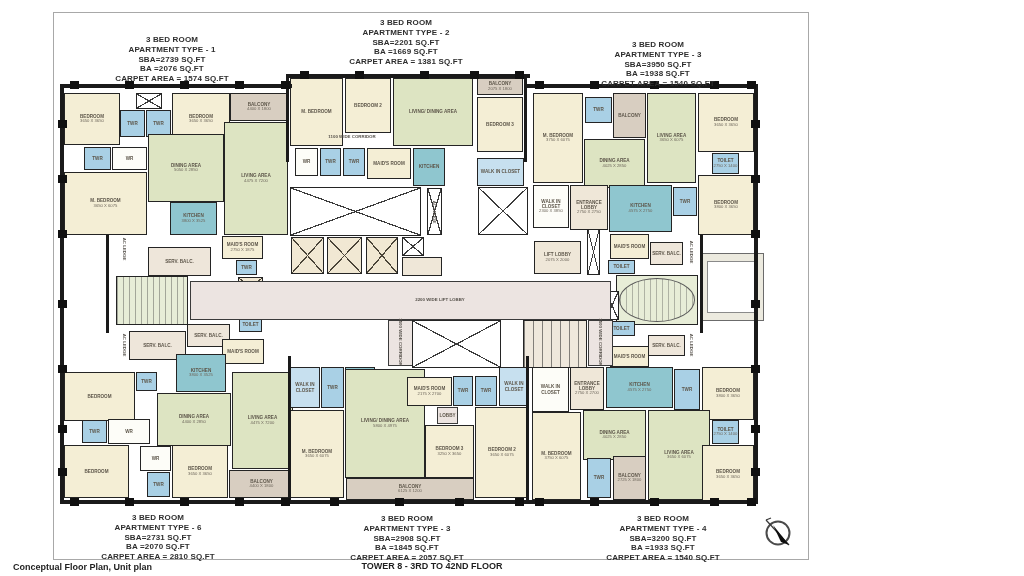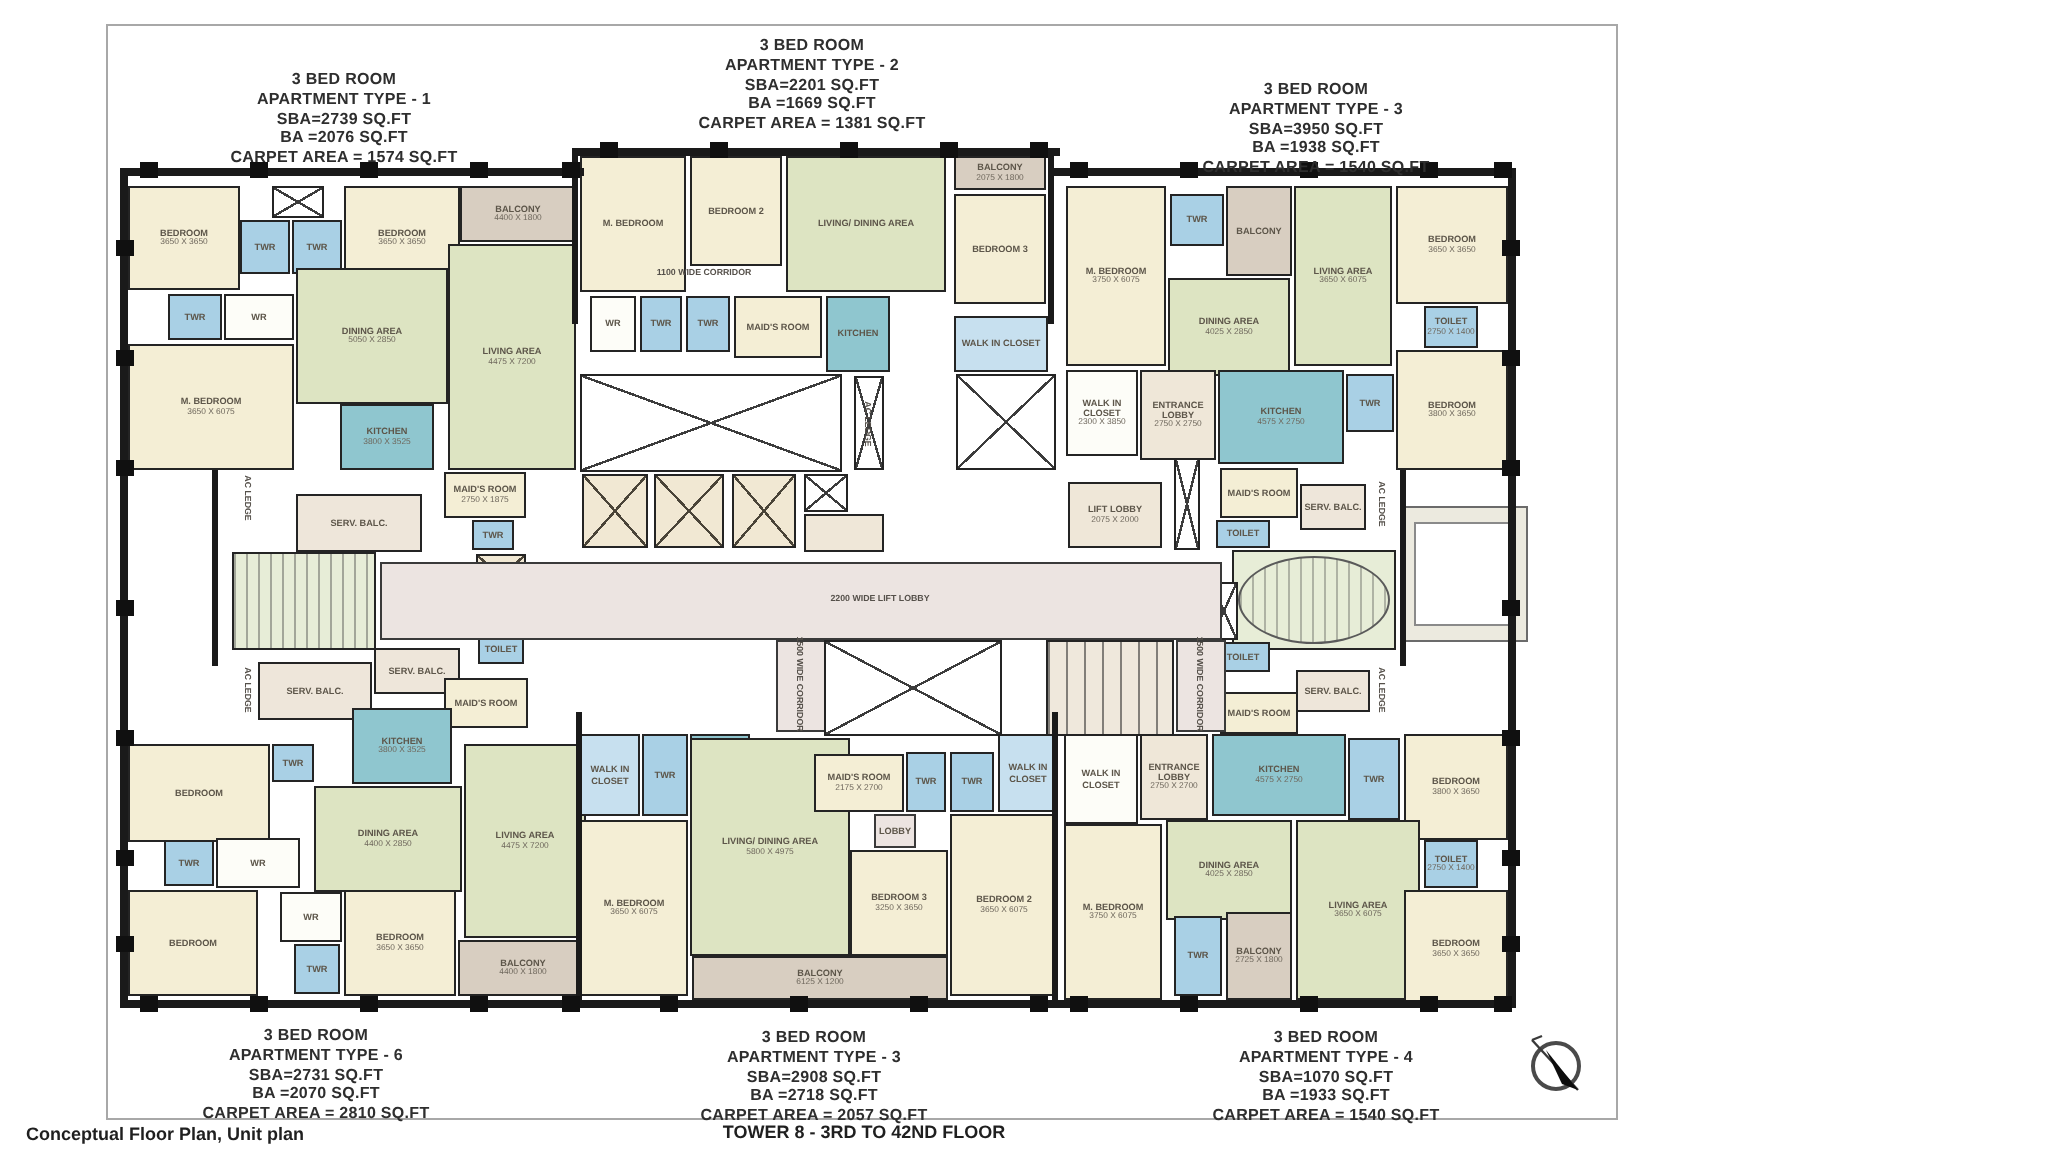--- a/index.html
+++ b/index.html
@@ -453,27 +453,27 @@
         <div>3 BED ROOM</div>
         <div>APARTMENT TYPE - 6</div>
         <div>SBA=2731 SQ.FT</div>
         <div>BA =2070 SQ.FT</div>
         <div>CARPET AREA = 2810 SQ.FT</div>
       </div>
       <div class="apt-note" style="left: 307px; top: 514px;">
         <div>3 BED ROOM</div>
         <div>APARTMENT TYPE - 3</div>
         <div>SBA=2908 SQ.FT</div>
-        <div>BA =2718 SQ.FT</div>
+        <div>BA =1845 SQ.FT</div>
         <div>CARPET AREA = 2057 SQ.FT</div>
       </div>
       <div class="apt-note" style="left: 563px; top: 514px;">
         <div>3 BED ROOM</div>
         <div>APARTMENT TYPE - 4</div>
-        <div>SBA=1070 SQ.FT</div>
+        <div>SBA=3200 SQ.FT</div>
         <div>BA =1933 SQ.FT</div>
         <div>CARPET AREA = 1540 SQ.FT</div>
       </div>
     </div>
   <span class="cap" style="left:13px;top:562px;">Conceptual Floor Plan, Unit plan</span>
   <span class="cap" style="left:432px;top:561px;transform:translateX(-50%);">TOWER 8 - 3RD  TO 42ND FLOOR</span>
   <svg class="compass" viewBox="0 0 36 36">
     <circle cx="18" cy="18" r="11.5" fill="none" stroke="#4a4a4a" stroke-width="2"></circle>
     <line x1="6" y1="5" x2="29" y2="30" stroke="#3a3a3a" stroke-width="1.2"></line>
     <polygon points="13,10 29,30 21,27" fill="#0d0d0d"></polygon>

